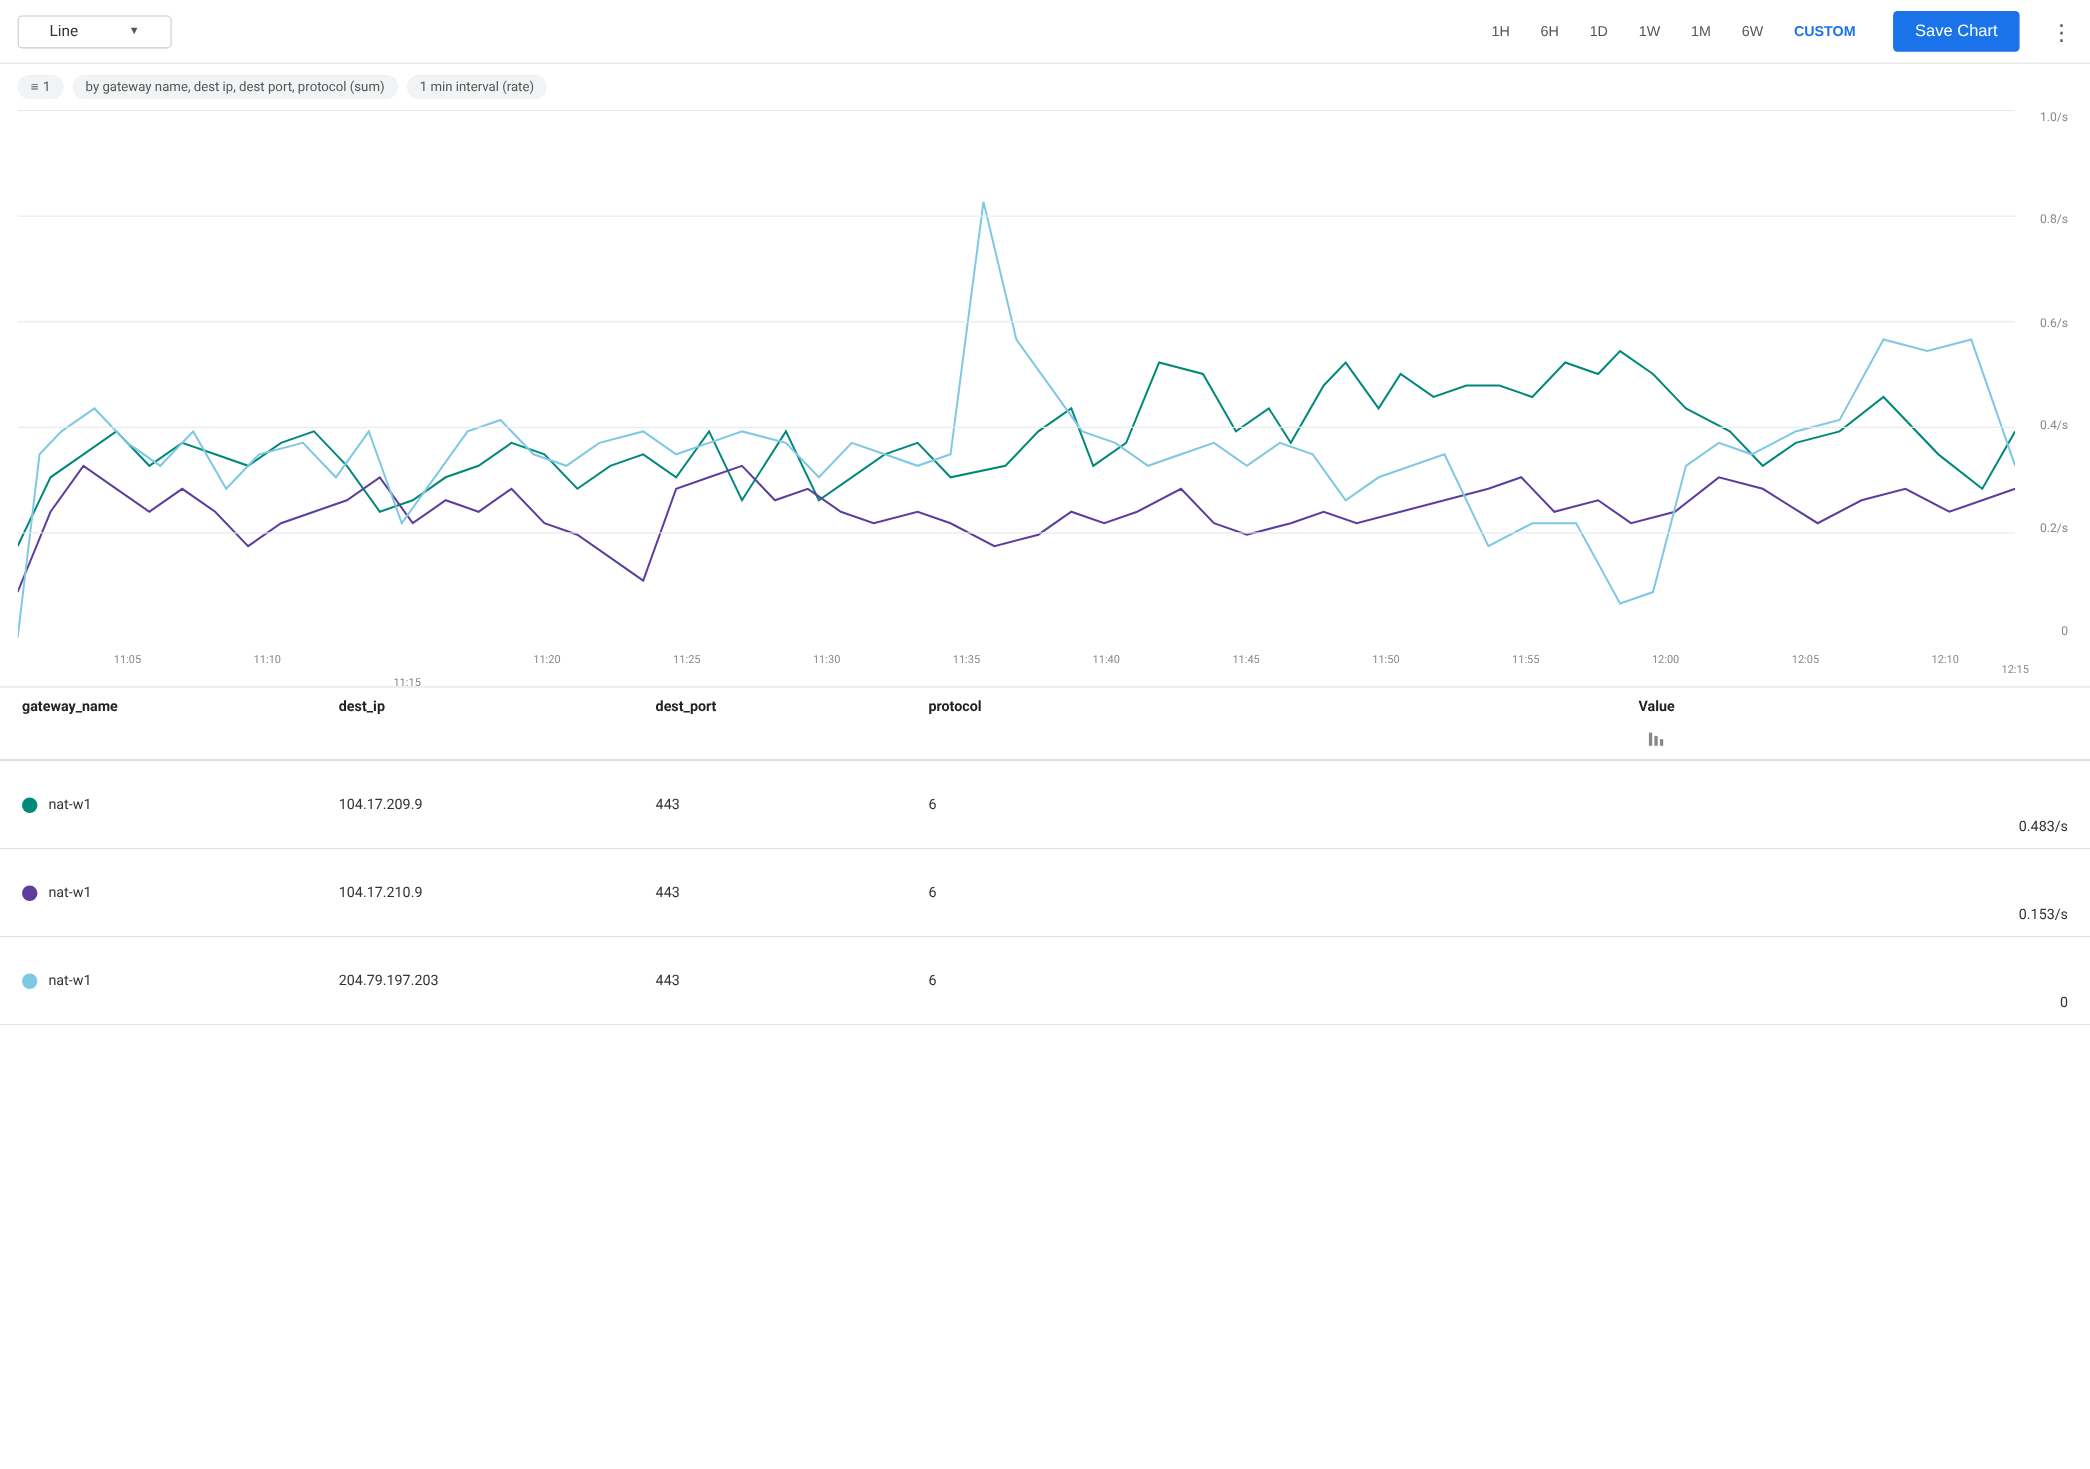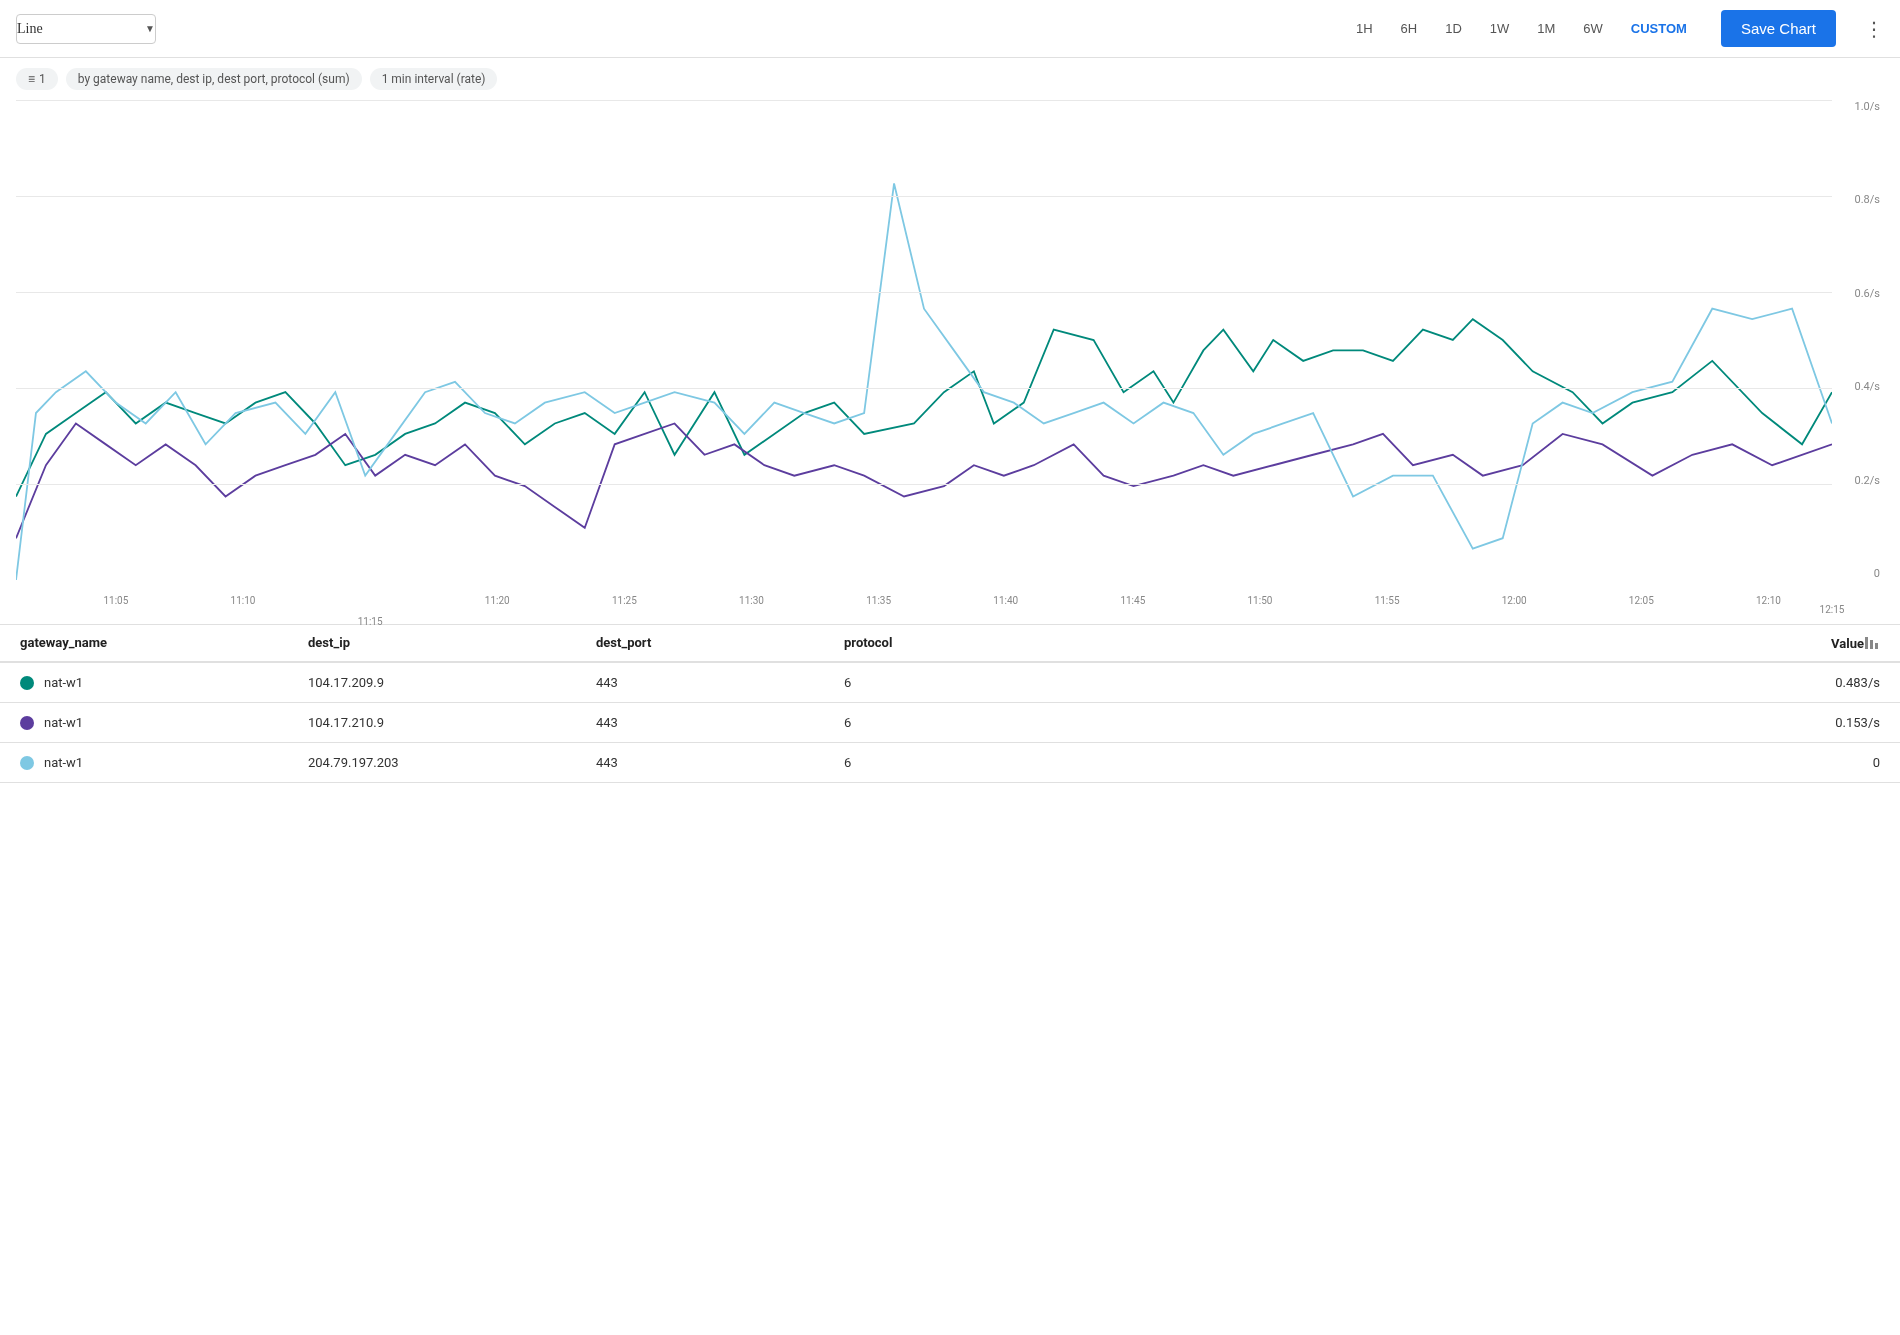--- a/index.html
+++ b/index.html
@@ -16,26 +16,25 @@
       align-items: center;
       padding: 10px 16px;
       border-bottom: 1px solid #e0e0e0;
       gap: 16px;
     }
     .chart-type-select {
       display: flex;
       align-items: center;
       border: 1px solid #ccc;
       border-radius: 4px;
-      padding: 6px 0;
+      padding: 6px 28px;
       min-width: 140px;
       cursor: pointer;
       justify-content: space-between;
       background: #fff;
-      font-family: Liberation Serif, serif;
     }
     .chart-type-label {
       font-size: 14px;
       color: #333;
     }
     .dropdown-arrow {
       font-size: 10px;
       color: #555;
       margin-left: 16px;
     }
@@ -169,22 +168,23 @@
       gap: 8px;
     }
     .th {
       font-weight: 700;
       font-size: 13px;
       color: #222;
     }
     .th-value {
       display: flex;
       align-items: center;
-      gap: 0;
+      gap: 14px;
       justify-content: flex-end;
+      flex-direction: column;
     }
     .col-icon {
       display: inline-flex;
       gap: 2px;
       cursor: pointer;
     }
     .table-row {
       display: grid;
       grid-template-columns: 280px 280px 240px 280px 1fr;
       padding: 12px 20px;
@@ -204,20 +204,21 @@
     .color-dot {
       width: 14px;
       height: 14px;
       border-radius: 50%;
       flex-shrink: 0;
     }
     .td-value {
       text-align: right;
       font-size: 13px;
       color: #333;
+      margin-top: 40px;
     }
   </style>
 </head>
 <body>
 
 <div class="toolbar">
   <div class="chart-type-select">
     <span class="chart-type-label">Line</span>
     <span class="dropdown-arrow">▼</span>
   </div>

